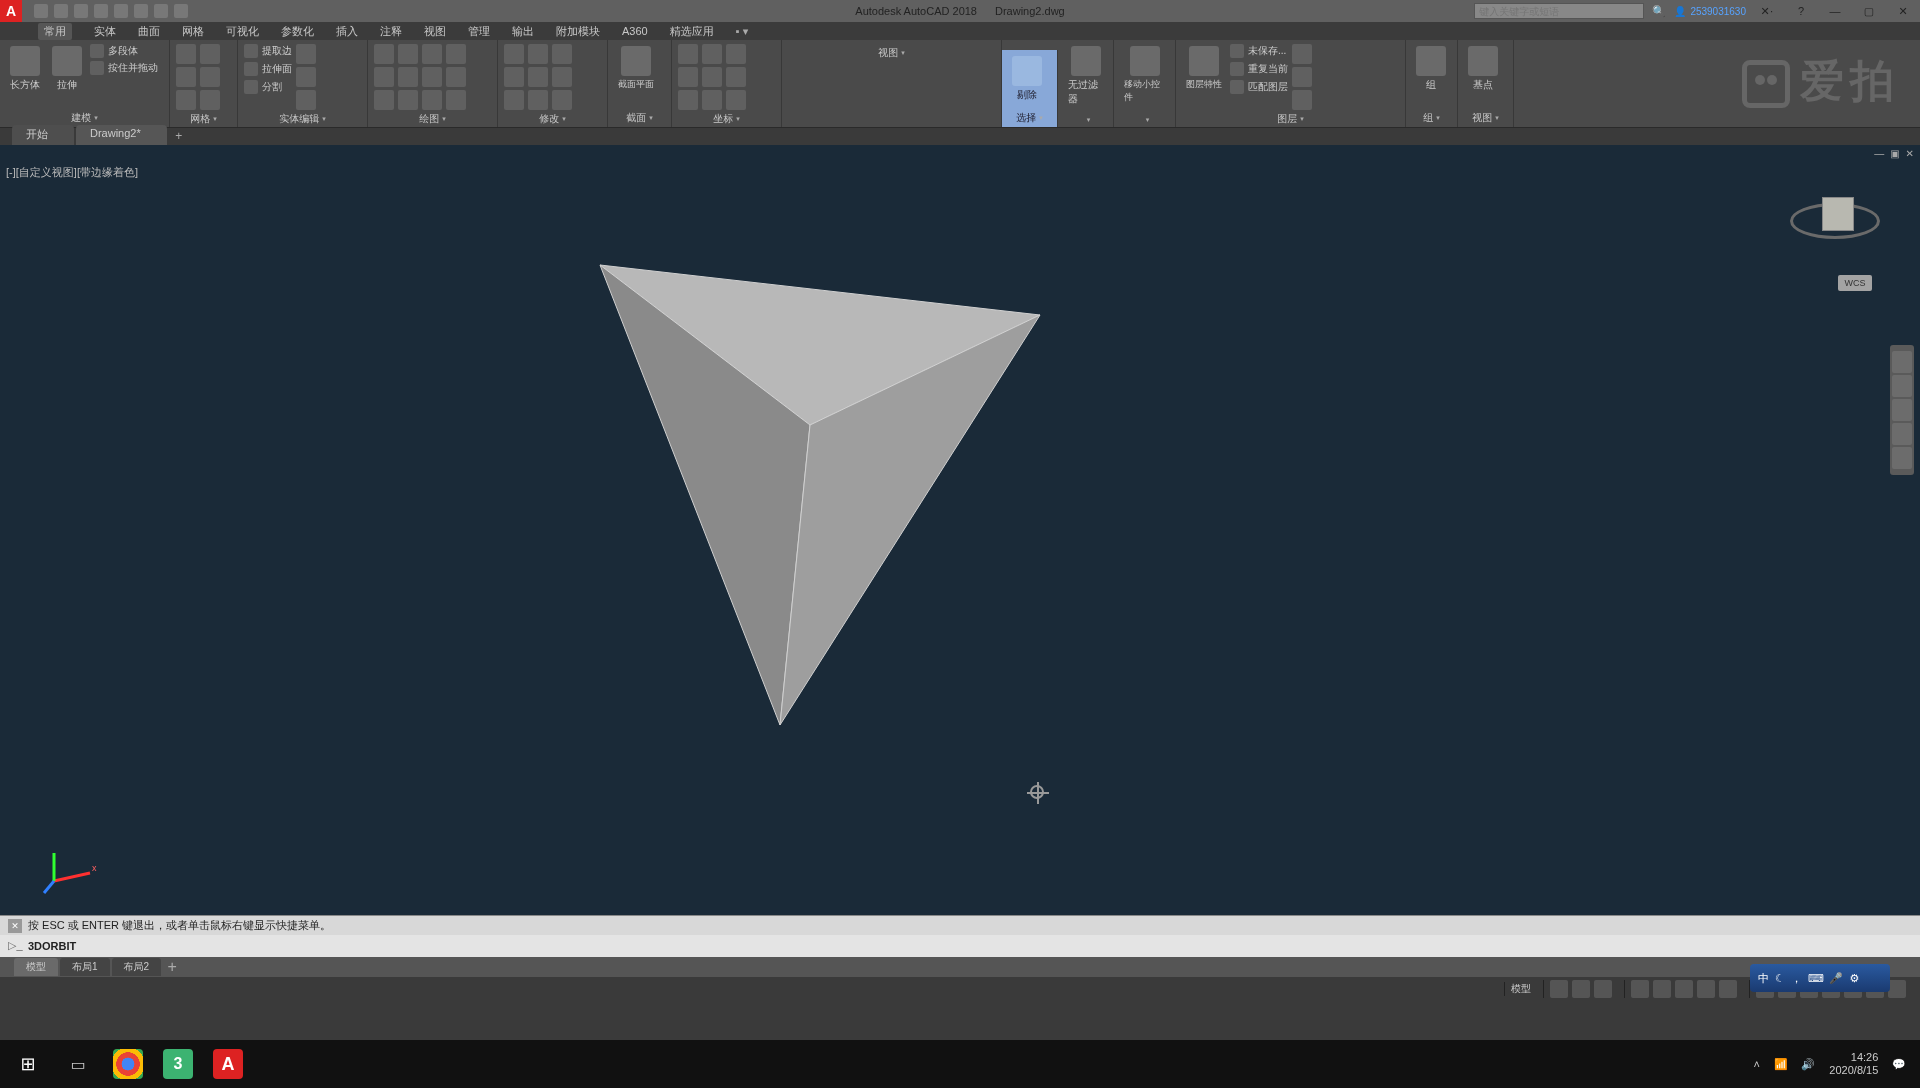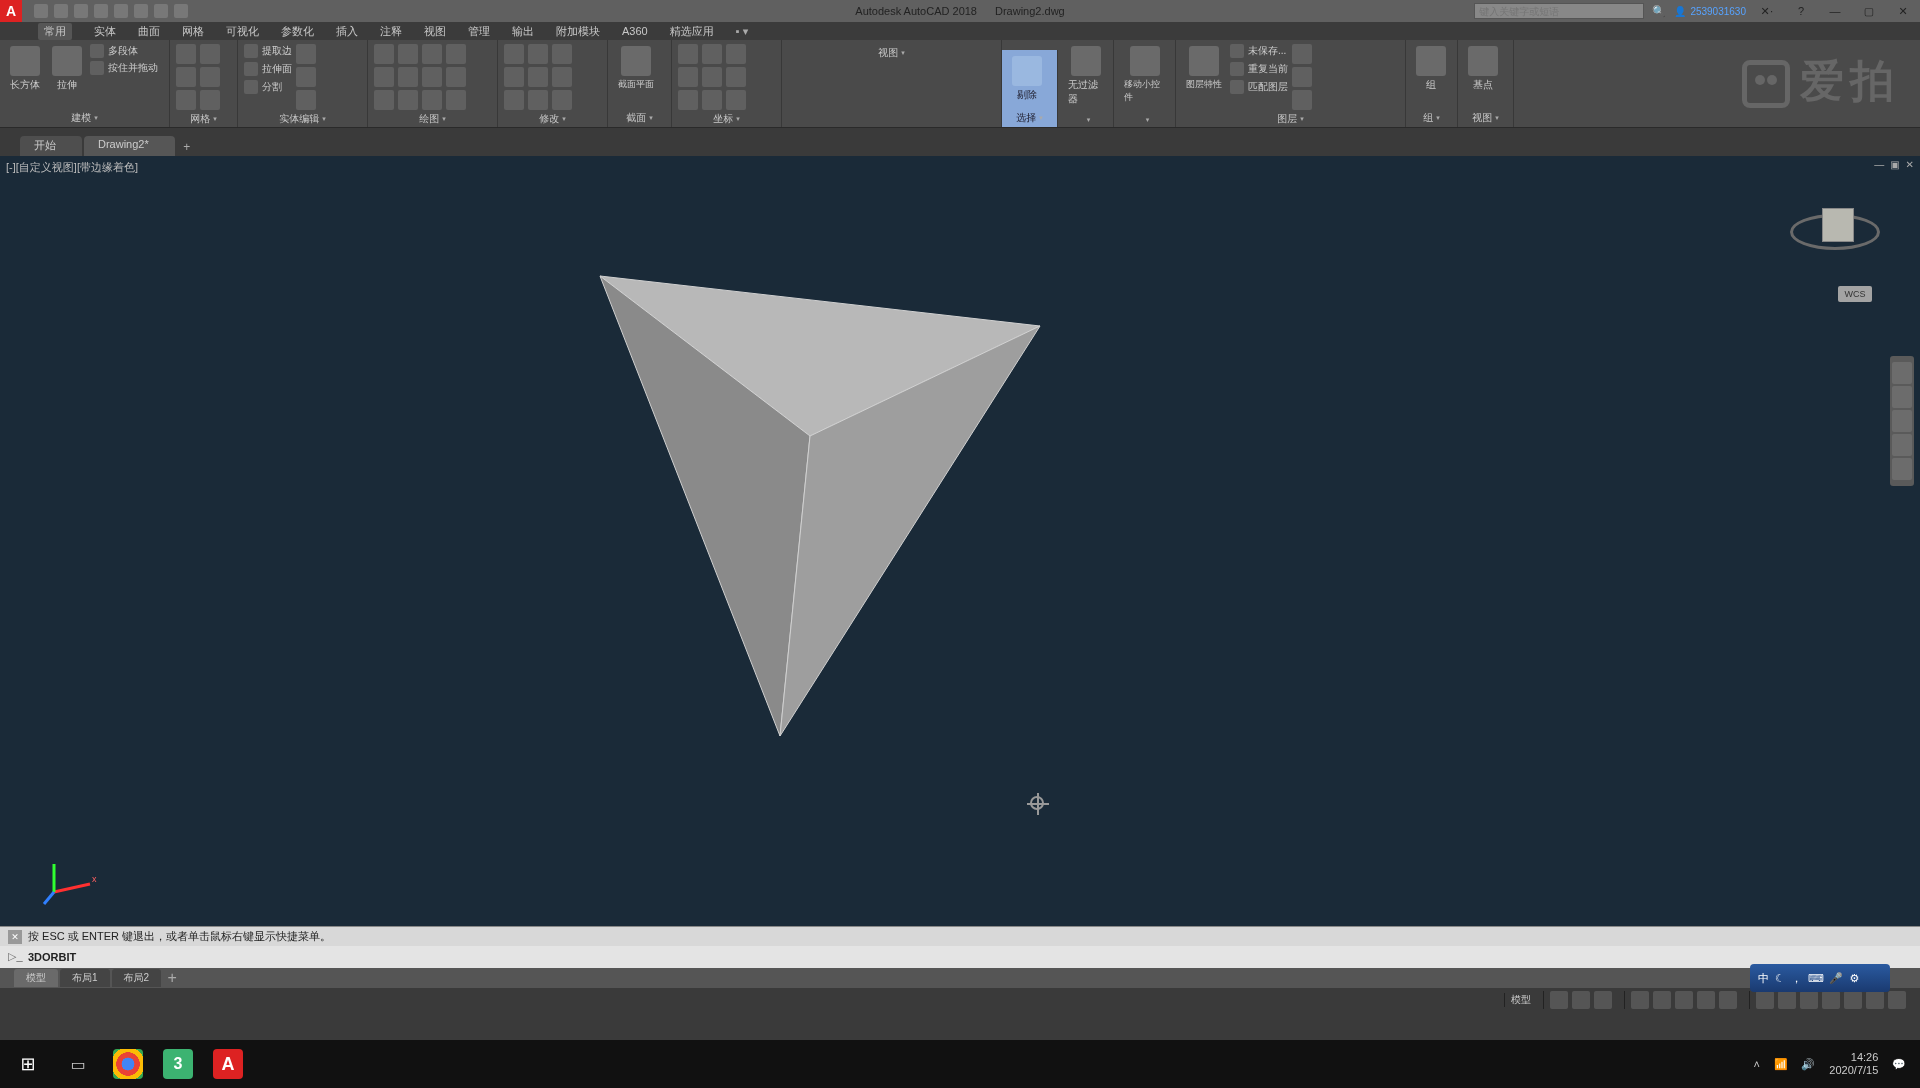--- a/index.html
+++ b/index.html
@@ -37,28 +37,28 @@
   .small-row { display:flex; flex-direction:column; gap:3px;}
   .small-btn { width:20px; height:20px; background:#606060; border-radius:2px;}
   .small-txt { display:flex; align-items:center; gap:4px; font-size:10px; color:#ccc;}
   .small-txt .ico-s { width:14px; height:14px; background:#606060; border-radius:2px;}
   .combo { height:17px; background:#555; border:1px solid #333; font-size:10px; color:#ccc; padding:0 4px 0 18px; display:flex; align-items:center; position:relative; min-width:120px;}
   .combo::before { content:""; position:absolute; left:2px; top:2px; width:12px; height:12px; background:#7a7a7a; border-radius:2px;}
   .combo::after { content:"▾"; position:absolute; right:3px; font-size:8px; color:#aaa;}
   .rg-active { background:#88a8d8;margin-top:10px; }
   
   
-  .doc-tabs { height:28px; background:#3a3a3a; display:flex; align-items:flex-end; padding-left:20px;}
+  .doc-tabs { height:17px; background:#3a3a3a; display:flex; align-items:flex-end; padding-left:12px;}
   .doc-tab { height:20px; padding:2px 26px 0 14px; background:#4e4e4e; color:#ccc; font-size:11px; border-radius:4px 4px 0 0; margin-right:2px; position:relative;}
   .doc-tab.active { background:#565656; }
   .tab-add { width:20px; height:18px; color:#aaa; display:flex; align-items:center; justify-content:center; font-size:12px;}
   
   
   .viewport-wrap { position:relative; height:770px; background:#1a2a38; }
-  .vp-label { position:absolute; top:4px; left:6px; color:#bbb; font-size:11px; }
+  .vp-label { position:absolute; top:20px; left:6px; color:#bbb; font-size:11px; }
   .vp-ctrl { position:absolute; top:3px; right:6px; display:flex; gap:6px;}
   .vp-ctrl span { color:#aaa; font-size:10px;}
   
   
   .viewcube { position:absolute; top:40px; right:40px; width:90px; height:70px;}
   .vc-ring { position:absolute; width:90px; height:36px; border:3px solid #6a6a6a; border-radius:50%; top:18px;}
   .vc-cube { position:absolute; left:32px; top:12px; width:32px; height:34px; background:#b8b8b0; border:1px solid #888;}
   .wcs-tag { position:absolute; top:130px; right:48px; width:34px; height:16px; background:#a3a3a3; border-radius:2px; font-size:9px; color:#333; display:flex; align-items:center; justify-content:center;}
   
   
@@ -509,17 +509,17 @@
     </div>
   <div class="tb-btn">
       <div class="tb-icon acad-ico">A</div>
     </div>
   <div class="tb-right">
     <span>˄</span>
     <span>📶</span>
     <span>🔊</span>
     <div class="clock">
       <div>14:26</div>
-      <div>2020/7/15</div>
+      <div>2020/8/15</div>
     </div>
     <span>💬</span>
   </div>
 </div>
 
 </body></html>

